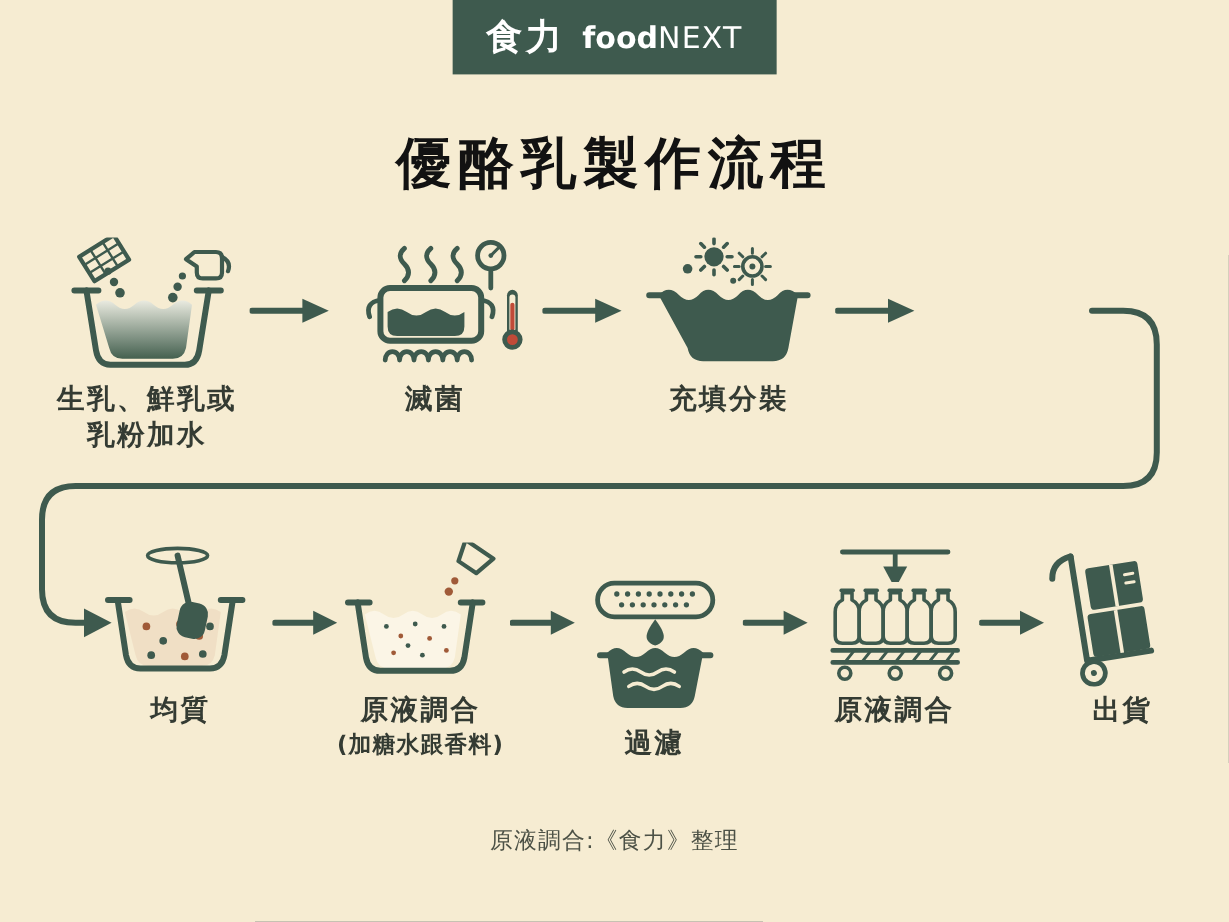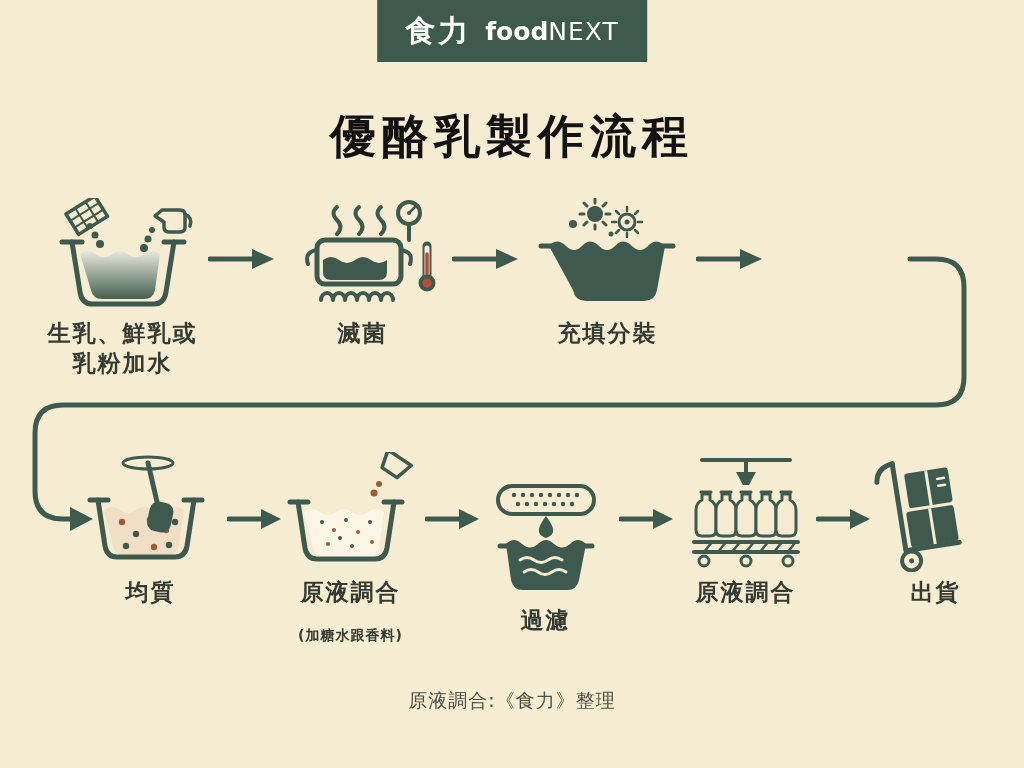--- a/index.html
+++ b/index.html
@@ -20,21 +20,21 @@
 
   .title{position:absolute;top:106px;left:0;width:100%;text-align:center;
     font-size:46px;font-weight:700;color:var(--ink);letter-spacing:6px}
 
   .step{position:absolute;display:flex;flex-direction:column;align-items:center;z-index:2}
   .icon-wrap{display:flex;align-items:flex-end;justify-content:center}
   .top .icon-wrap{height:118px}
   .bot .icon-wrap{height:120px}
   .label{margin-top:6px;font-size:23px;font-weight:700;color:var(--label);
     text-align:center;white-space:pre-line;letter-spacing:2px;line-height:1.3}
-  .sublabel{margin-top:19px;font-size:14px;font-weight:700;color:var(--label);letter-spacing:1px}
+  .sublabel{margin-top:0;font-size:19px;font-weight:700;color:var(--label);letter-spacing:1px}
 
   .arrow{position:absolute;z-index:1}
   .astroke{stroke:var(--accent);stroke-width:5;stroke-linecap:round;fill:none}
   .afill{fill:var(--accent)}
   .connector{position:absolute;left:0;top:0;z-index:0;pointer-events:none}
 
   svg .ol{fill:none;stroke:var(--accent);stroke-width:5;stroke-linecap:round;stroke-linejoin:round}
   svg .s2{stroke-width:2}
   svg .s25{stroke-width:2.5}
   svg .s3{stroke-width:3}

